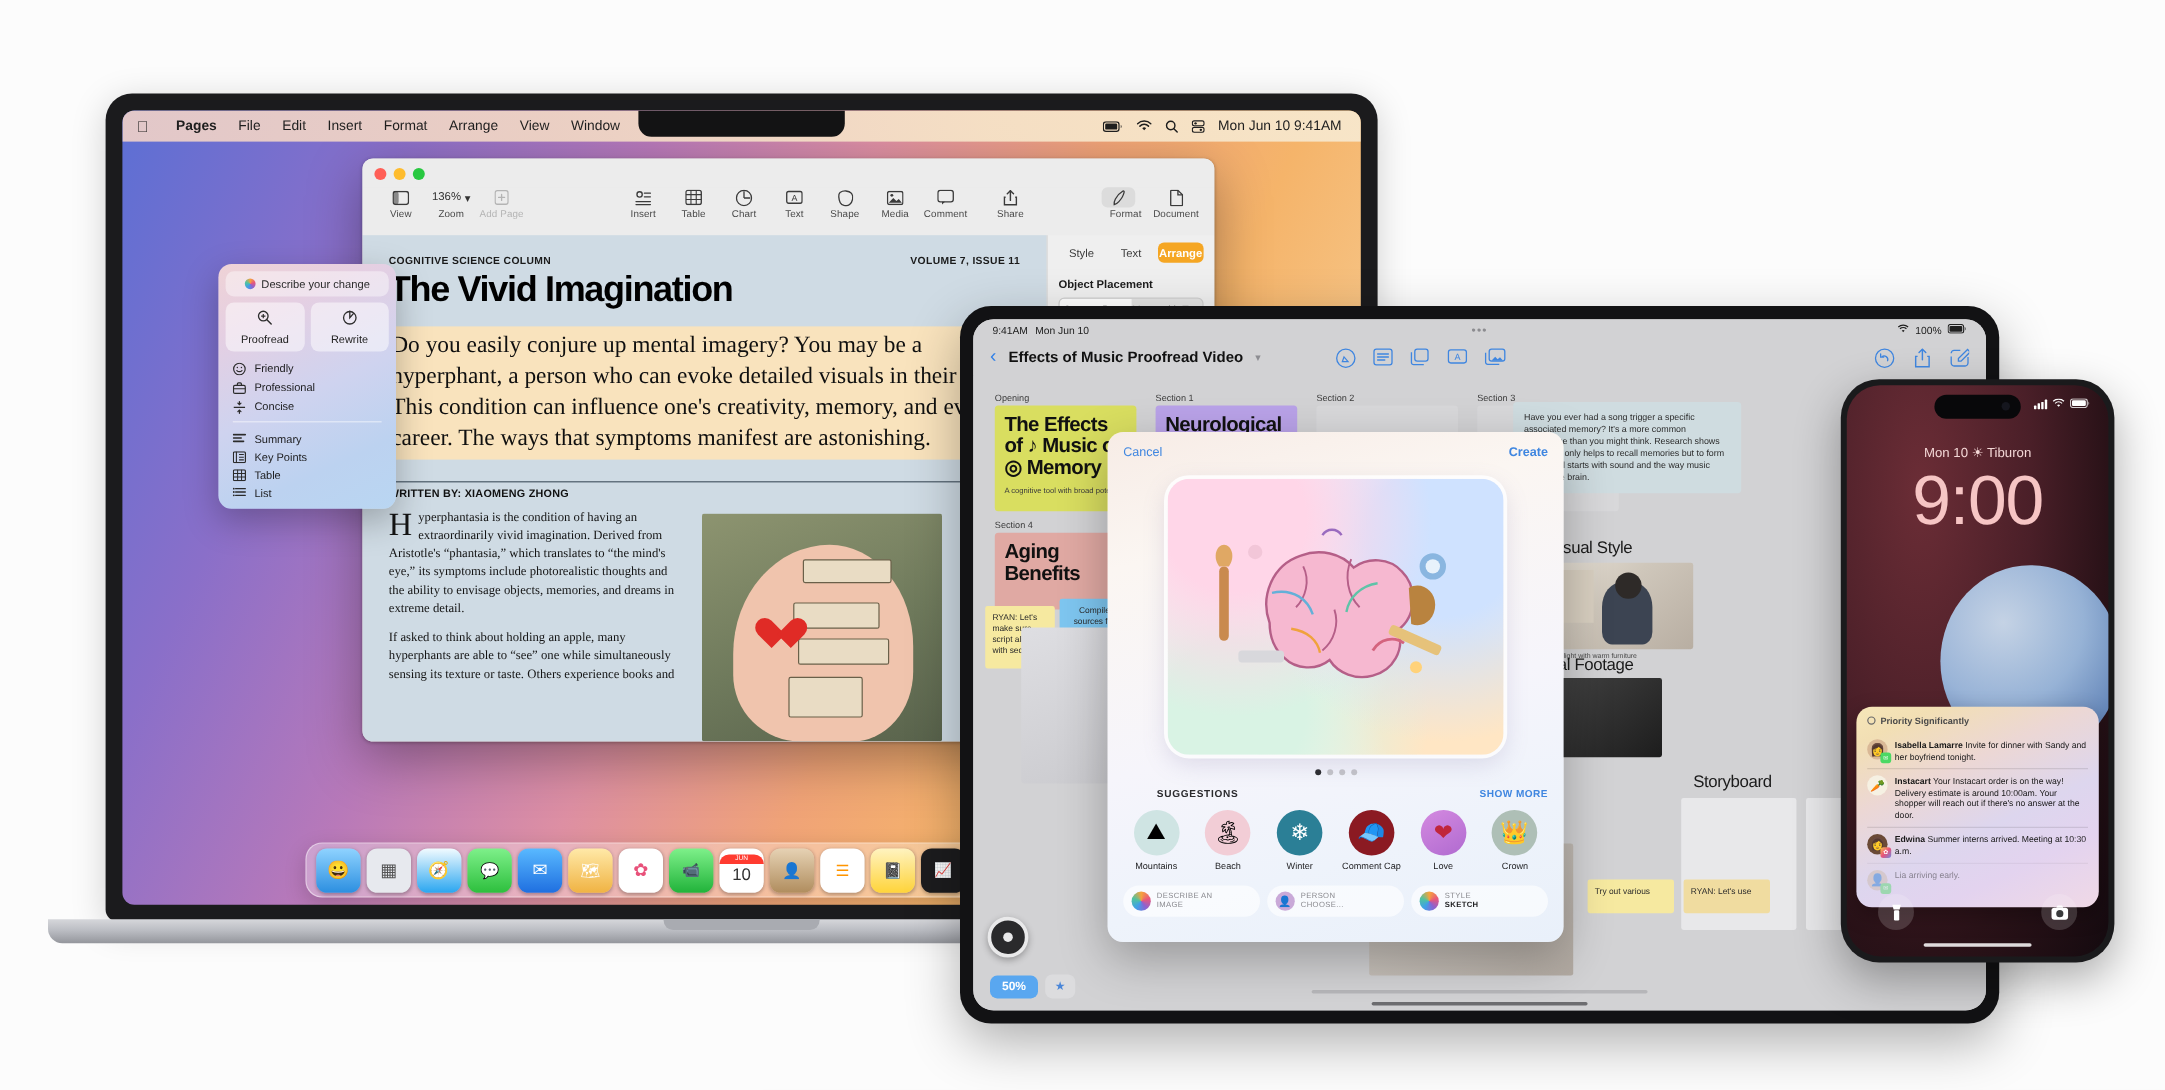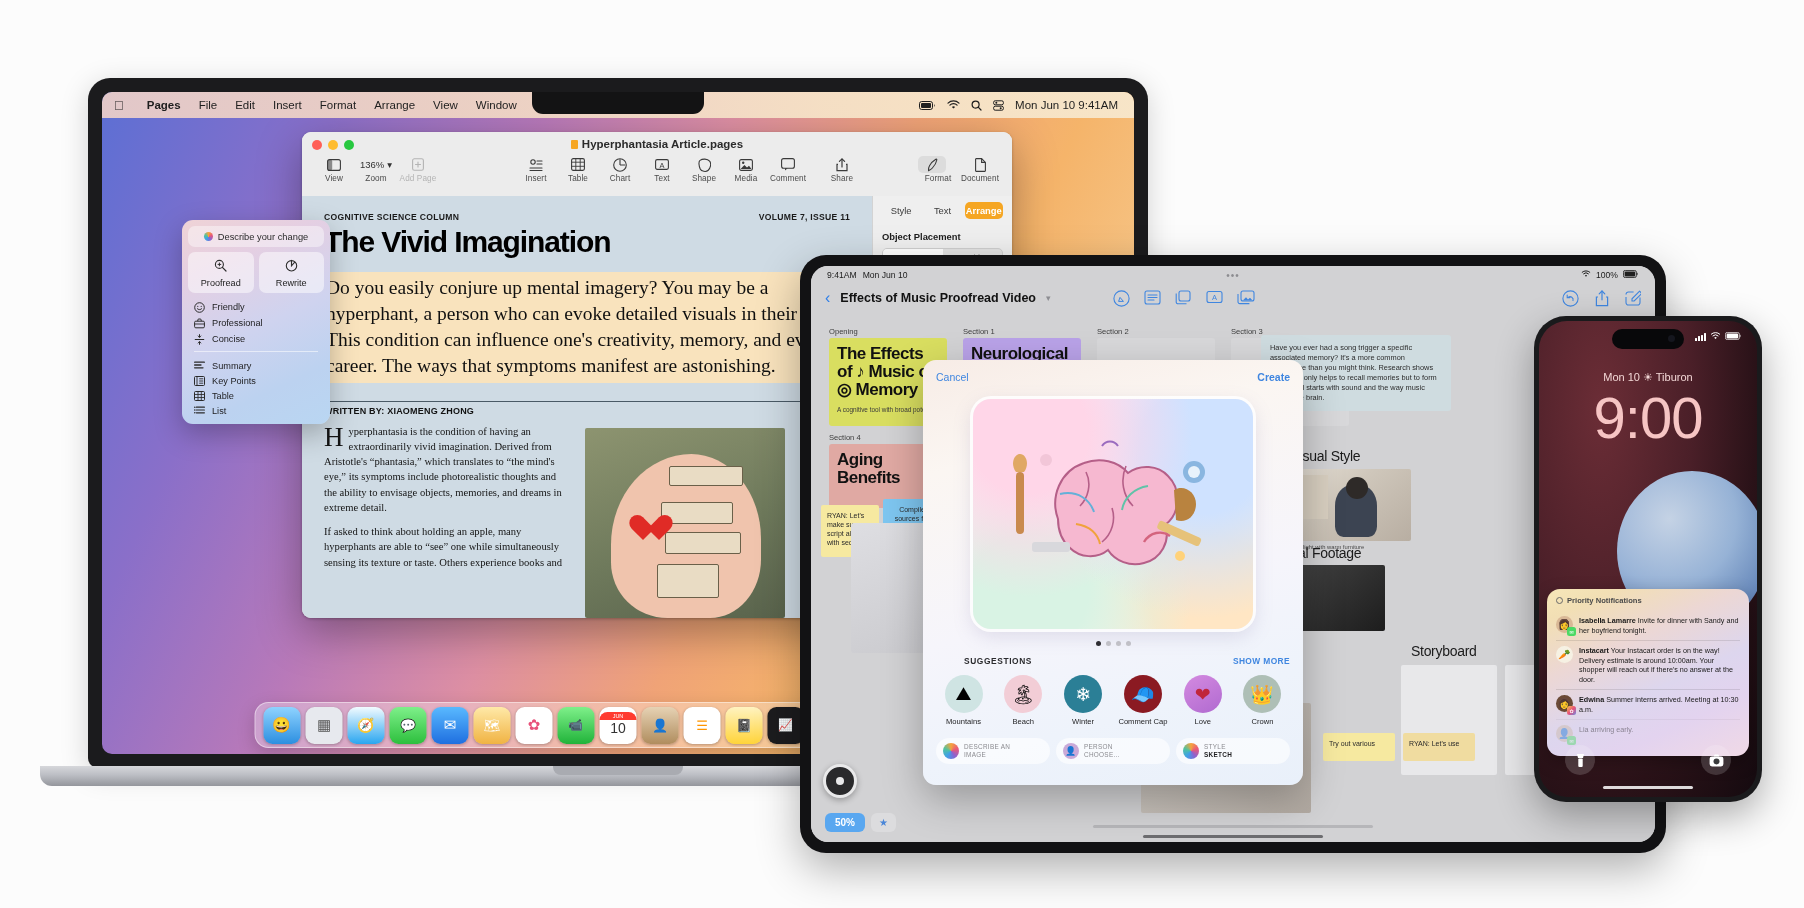--- a/index.html
+++ b/index.html
@@ -350,23 +350,20 @@
           </span>
         </div>
 
         <div class="pages-win">
           <div class="pw-title">
             <div class="traffic">
               <span class="tl r"></span>
               <span class="tl y"></span>
               <span class="tl g"></span>
             </div>
-            <div class="pw-doc-title">
-              <span class="doc-dot"></span><span>Hyperphantasia Article.pages</span>
-            </div>
           </div>
 
           <div class="pw-toolbar">
             <div class="tbgrp">
               <div class="tbitem">
                 <div class="ic">
                     <svg width="14" height="12" viewBox="0 0 14 12">
                       <rect x="0.6" y="0.6" width="12.8" height="10.8" rx="2" fill="none" stroke="#3a3a3a" stroke-width="1.1"></rect>
                       <rect x="0.6" y="0.6" width="4.6" height="10.8" rx="2" fill="#3a3a3a" opacity=".55"></rect>
                     </svg>
@@ -987,21 +984,21 @@
         <div class="ip-date">
           <span>Mon 10</span>
           <span>☀</span>
           <span>Tiburon</span>
         </div>
         <div class="ip-time">9:00</div>
 
         <div class="ip-notifs">
           <div class="pn-hd">
             <span class="pn-ring"></span>
-            <span>Priority Notifications</span>
+            <span>Priority Significantly</span>
           </div>
 
           <div class="pn-row">
             <span class="pn-av" style="background:#d9b896">👩
               <span class="pn-badge" style="background:#4cd964">✉</span>
             </span>
             <span class="pn-txt">
               <b>Isabella Lamarre</b>
               <span>Invite for dinner with Sandy and her boyfriend tonight.</span>
             </span>

